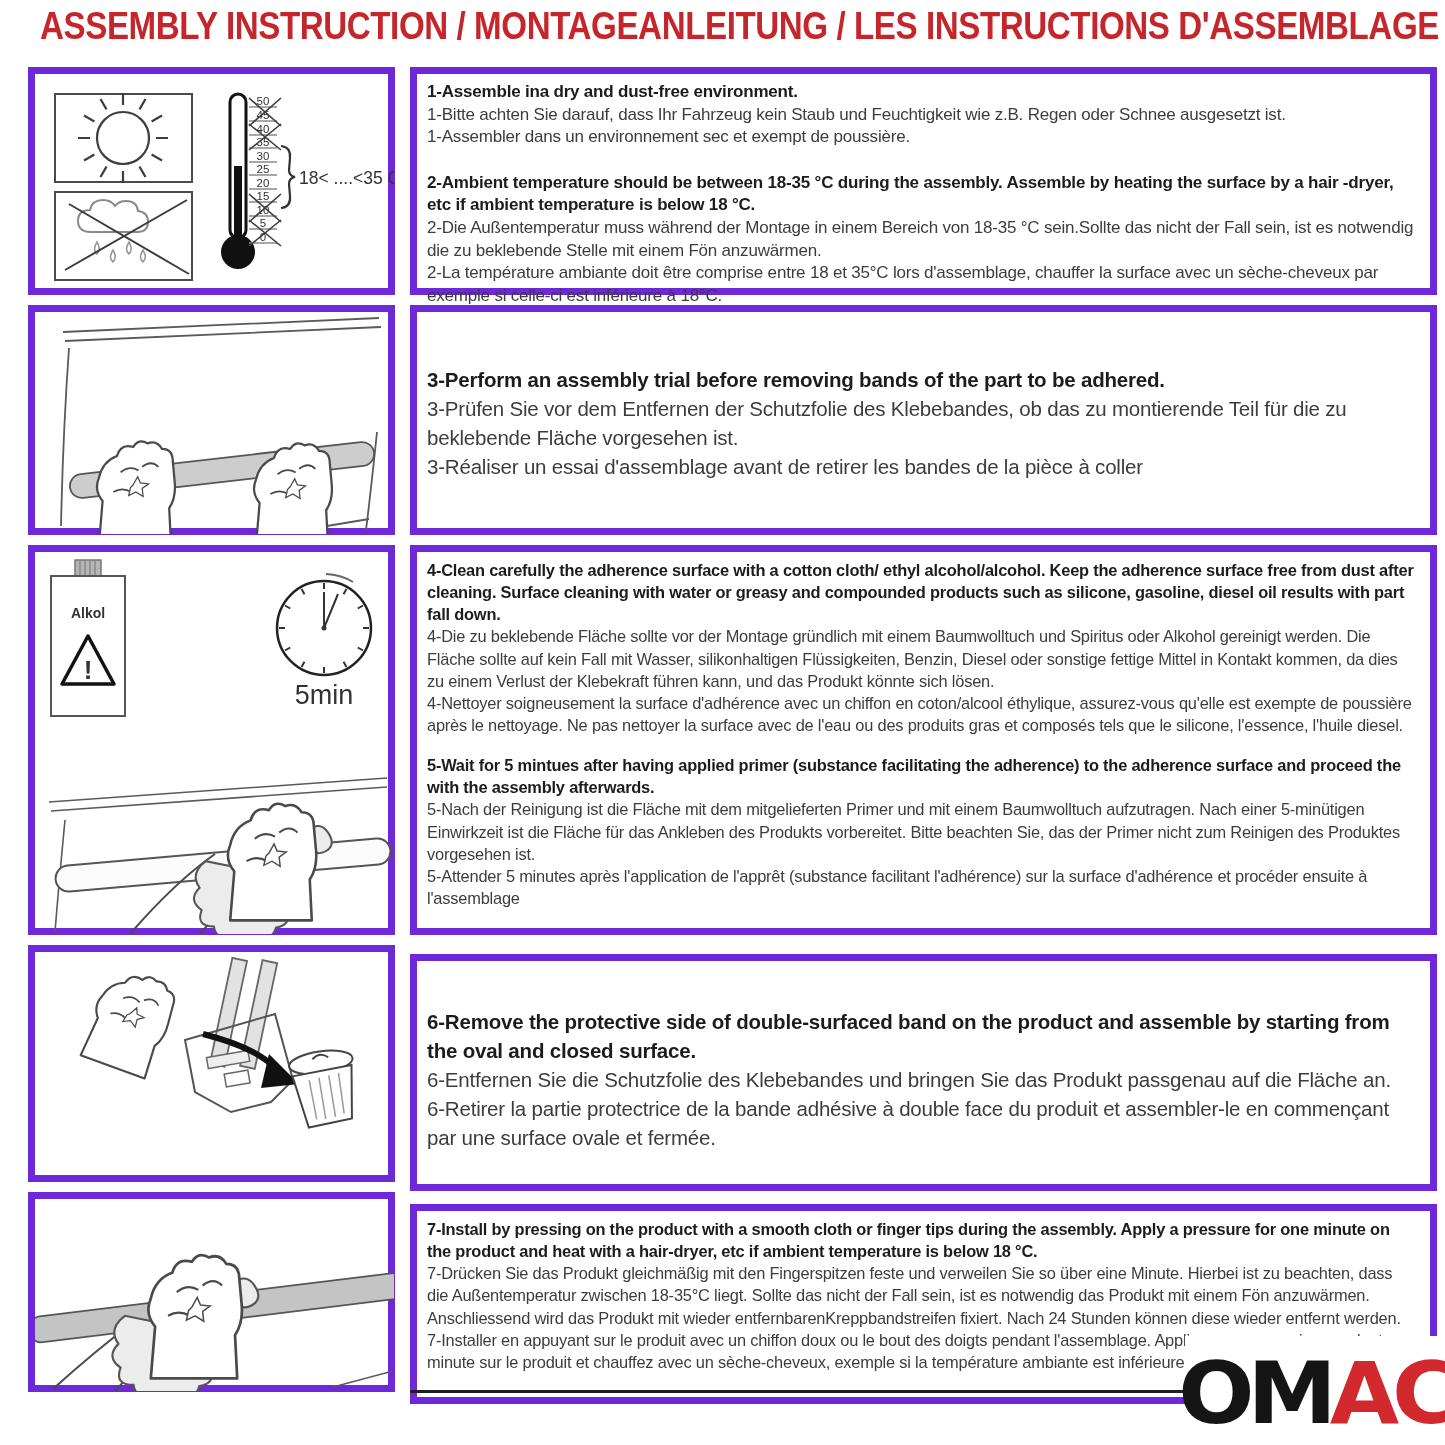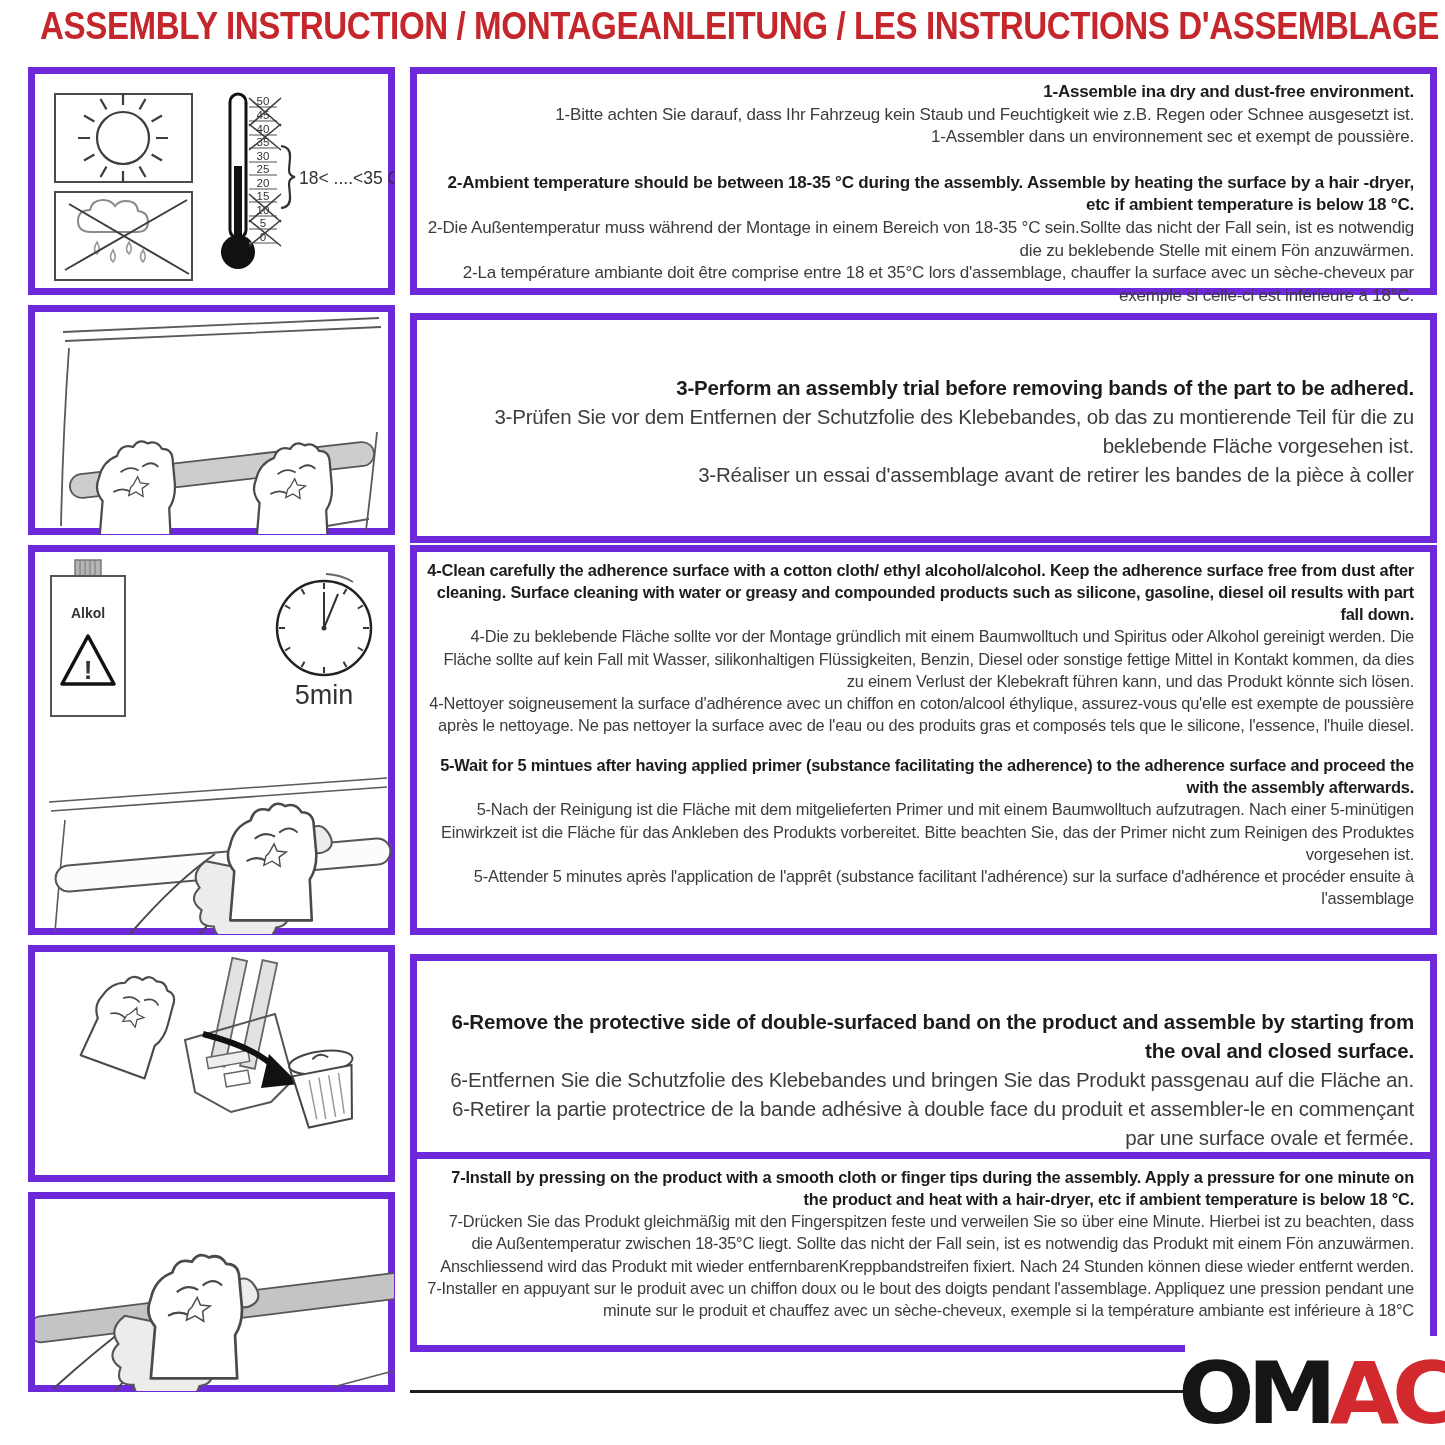--- a/index.html
+++ b/index.html
@@ -1,31 +1,31 @@
 <!DOCTYPE html>
 <html><head>
 <meta charset="utf-8">
 <style>
   html,body{margin:0;padding:0;background:#fff;}
   body{width:1445px;height:1445px;position:relative;font-family:"Liberation Sans",sans-serif;overflow:hidden;}
   .title{position:absolute;left:40px;top:4px;margin:0;font-size:39px;font-weight:bold;color:#c5262b;
          white-space:nowrap;letter-spacing:-0.5px;transform:scaleX(0.85);transform-origin:0 50%;}
   .box{position:absolute;border:7px solid #6d28d9;background:#fff;box-sizing:border-box;}
-  .tbox{padding:7px 16px 0 10px;text-align:right;}
+  .tbox{padding:7px 16px 0 10px;}
   p{margin:0;}
   .en{font-weight:bold;color:#1c1c1c;}
   .de,.fr{color:#3c3c3c;}
   .f17 p{font-size:17px;line-height:1.33;letter-spacing:-0.2px;}
   .f20 p{font-size:20.5px;line-height:1.42;letter-spacing:-0.2px;}
   .f16 p{font-size:16.4px;line-height:1.35;letter-spacing:-0.2px;}
   .gap{height:23px;}
   .gap-sm{height:18px;}
   svg{display:block;}
   svg text{font-family:"Liberation Sans",sans-serif;fill:#333;}
-  .pad-mid{padding-top:53px;margin-top:8px;}
+  .pad-mid{padding-top:53px;}
   .pad-mid4{padding-top:46px;}
   .bottomline{position:absolute;left:410px;top:1390px;width:777px;height:3px;background:#1f1f1f;}
   .logo{position:absolute;left:1185px;top:1336px;width:260px;height:109px;background:#fff;
         display:flex;align-items:flex-end;justify-content:center;}
   .logo-text{font-family:"DejaVu Sans",sans-serif;font-weight:bold;font-size:88px;letter-spacing:-7px;
              transform:scale(1.02,0.98);white-space:nowrap;}
   .logo-om{color:#151515;}
   .logo-ac{color:#d2292e;}
 </style>
 </head>
@@ -180,21 +180,21 @@
 </div>
 
 <div class="box" style="left:28px;top:1192px;width:367px;height:200px;">
   <svg viewBox="0 0 359 192" width="359" height="192">
     <rect x="-8" y="96" width="380" height="26" rx="13" fill="#c4c4c4" stroke="#555" stroke-width="1.8" transform="rotate(-7 180 109)"></rect>
     <path d="M18,190 Q60,152 100,122 M80,192 Q108,162 130,134" stroke="#4a4a4a" stroke-width="2" fill="none"></path>
     <path d="M298,188 L358,172" stroke="#5a5a5a" stroke-width="1.6" fill="none"></path>
     <use href="#handCloth" transform="translate(105,52) scale(1.08)"></use>
   </svg>
 </div>
-<div class="box tbox f16" style="left:410px;top:1152px;width:1027px;height:200px;">
+<div class="box tbox f16" style="left:410px;top:1204px;width:1027px;height:200px;">
   <p class="en">7-Install by pressing on the product with a smooth cloth or finger tips during the assembly. Apply a pressure for one minute on the product and heat with a hair-dryer, etc if ambient temperature is below 18 °C.</p>
   <p class="de">7-Drücken Sie das Produkt gleichmäßig mit den Fingerspitzen feste und verweilen Sie so über eine Minute. Hierbei ist zu beachten, dass die Außentemperatur zwischen 18-35°C liegt. Sollte das nicht der Fall sein, ist es notwendig das Produkt mit einem Fön anzuwärmen. Anschliessend wird das Produkt mit wieder entfernbarenKreppbandstreifen fixiert. Nach 24 Stunden können diese wieder entfernt werden.</p>
   <p class="fr">7-Installer en appuyant sur le produit avec un chiffon doux ou le bout des doigts pendant l'assemblage. Appliquez une pression pendant une minute sur le produit et chauffez avec un sèche-cheveux, exemple si la température ambiante est inférieure à 18°C</p>
 </div>
 
 <div class="bottomline"></div>
 
 <div class="logo">
   <div class="logo-text"><span class="logo-om">OM</span><span class="logo-ac">AC</span></div>
 </div>

